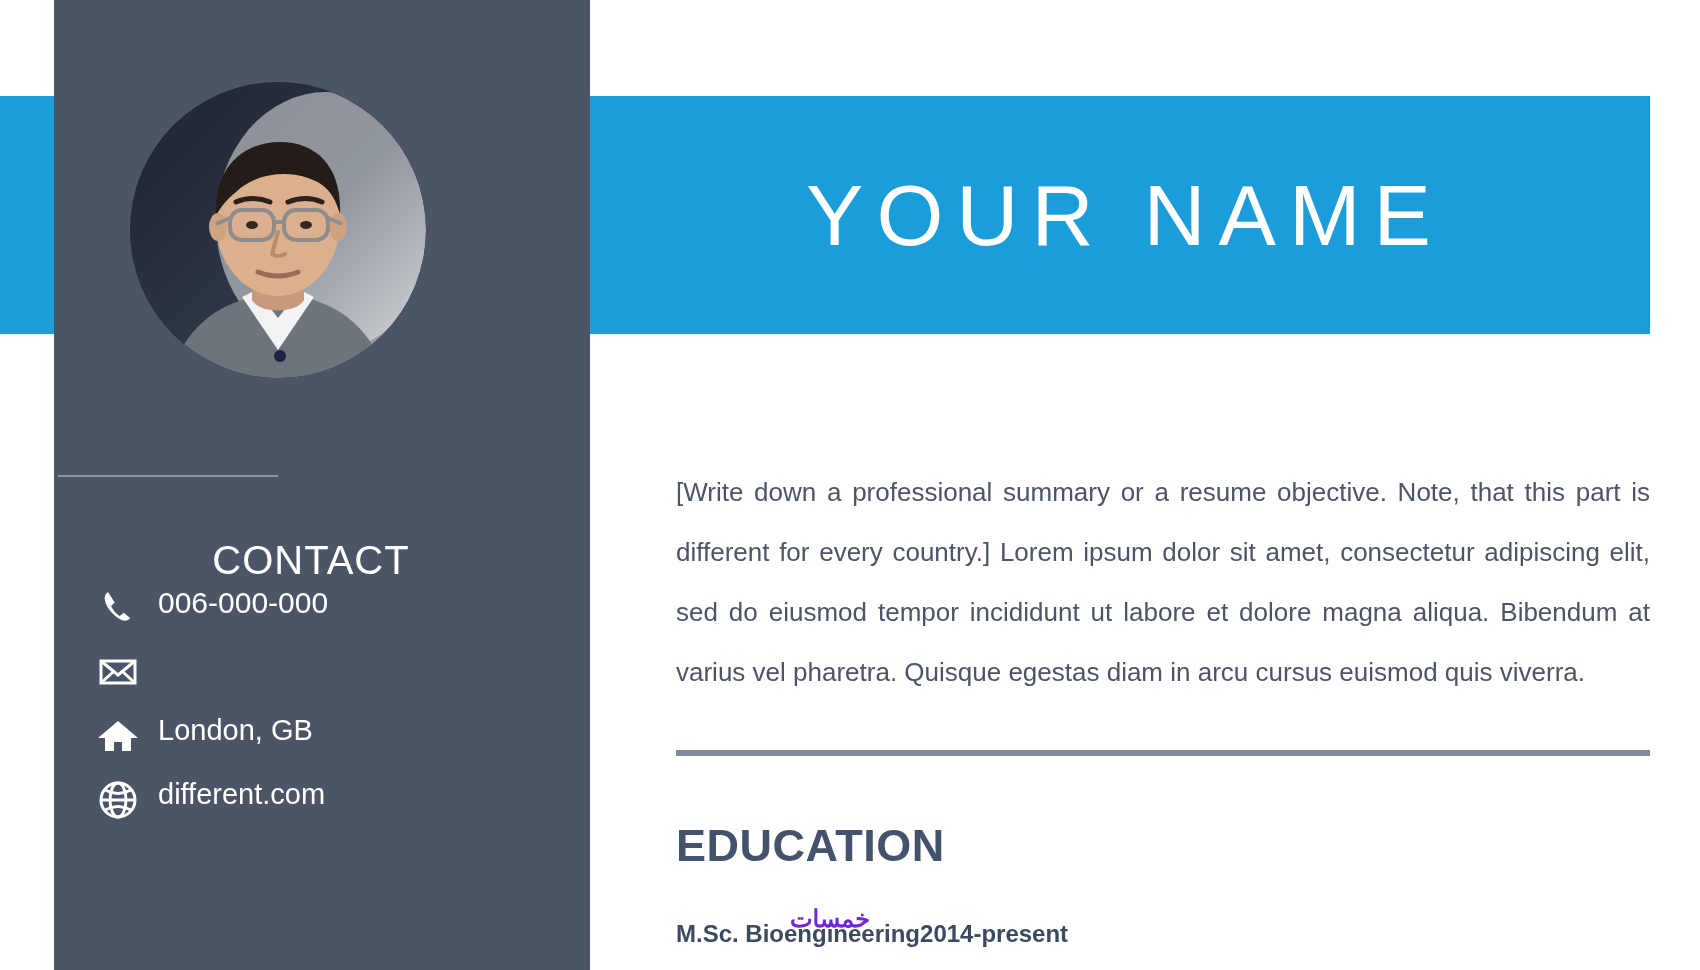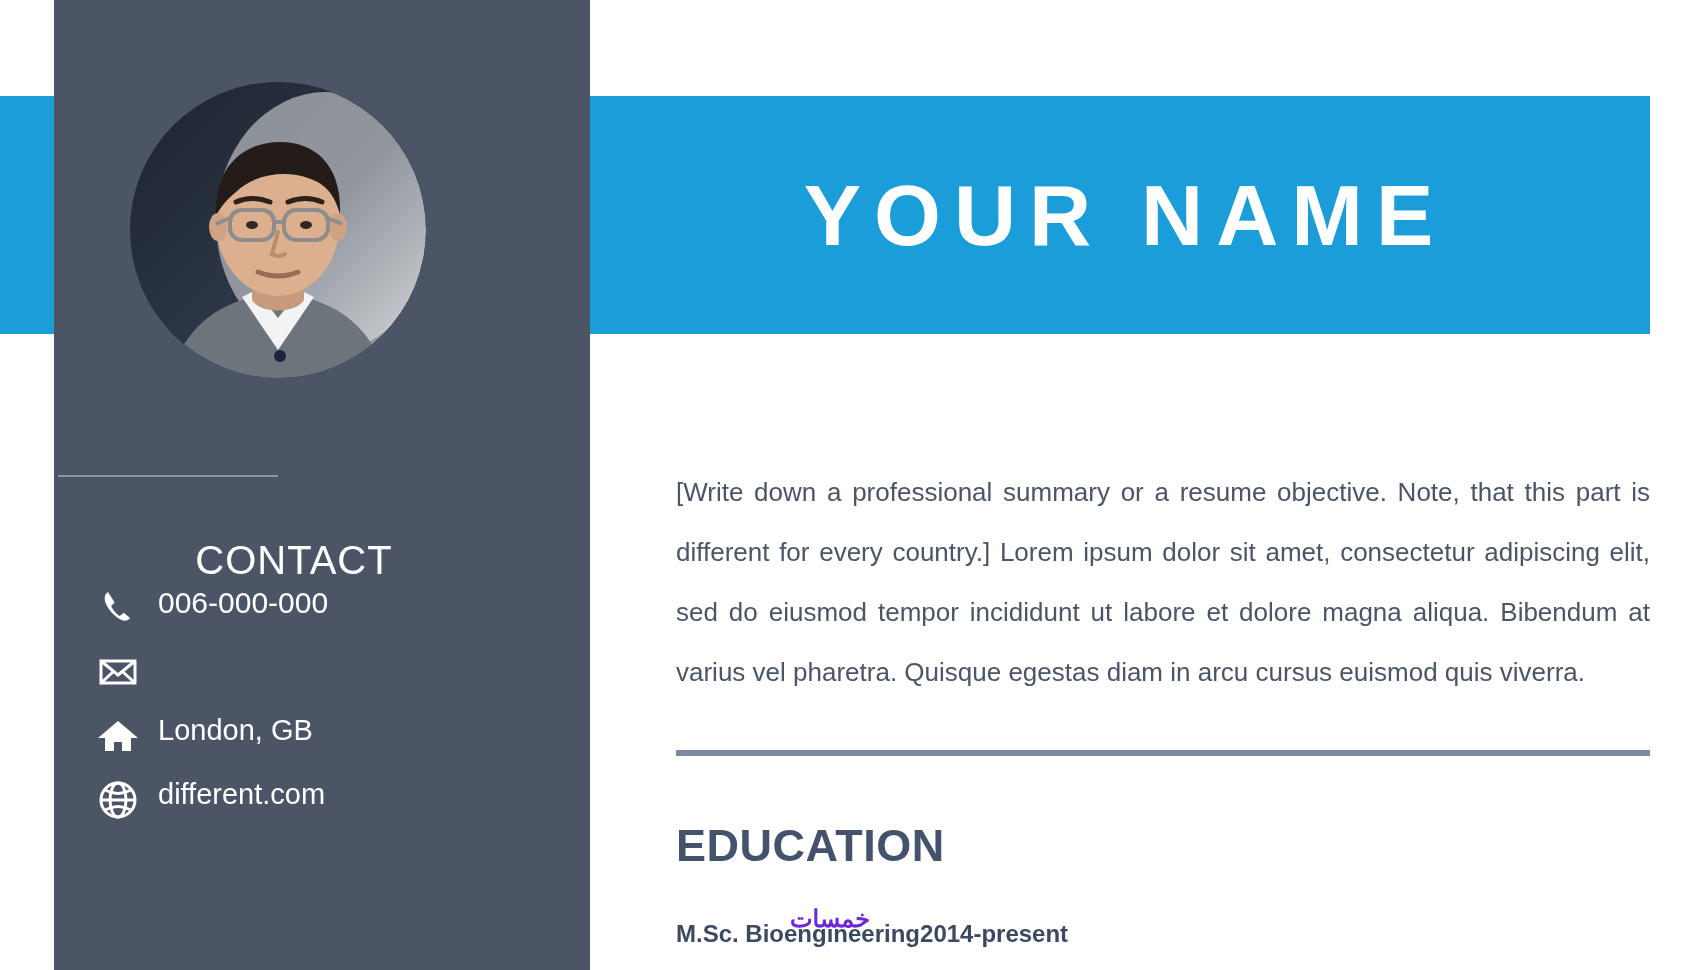--- a/index.html
+++ b/index.html
@@ -53,21 +53,21 @@
     display: flex;
     align-items: center;
     z-index: 4;
     pointer-events: none;
   }
   .name-text {
     width: 100%;
     text-align: center;
     color: #ffffff;
     font-size: 86px;
-    font-weight: bold;
+    font-weight: normal;
     letter-spacing: 13px;
     line-height: 1;
     padding-left: 10px;
     box-sizing: border-box;
   }
 
   
   .photo-wrap {
     position: absolute;
     left: 130px;
@@ -88,21 +88,21 @@
     top: 475px;
     width: 220px;
     height: 2px;
     background: #8a93a3;
     z-index: 5;
   }
 
   
   .contact-heading {
     position: absolute;
-    left: 54px;
+    left: 71px;
     top: 538px;
     width: 480px;
     text-align: center;
     color: #ffffff;
     font-size: 40px;
     font-weight: normal;
     letter-spacing: 1px;
     z-index: 5;
   }
 

